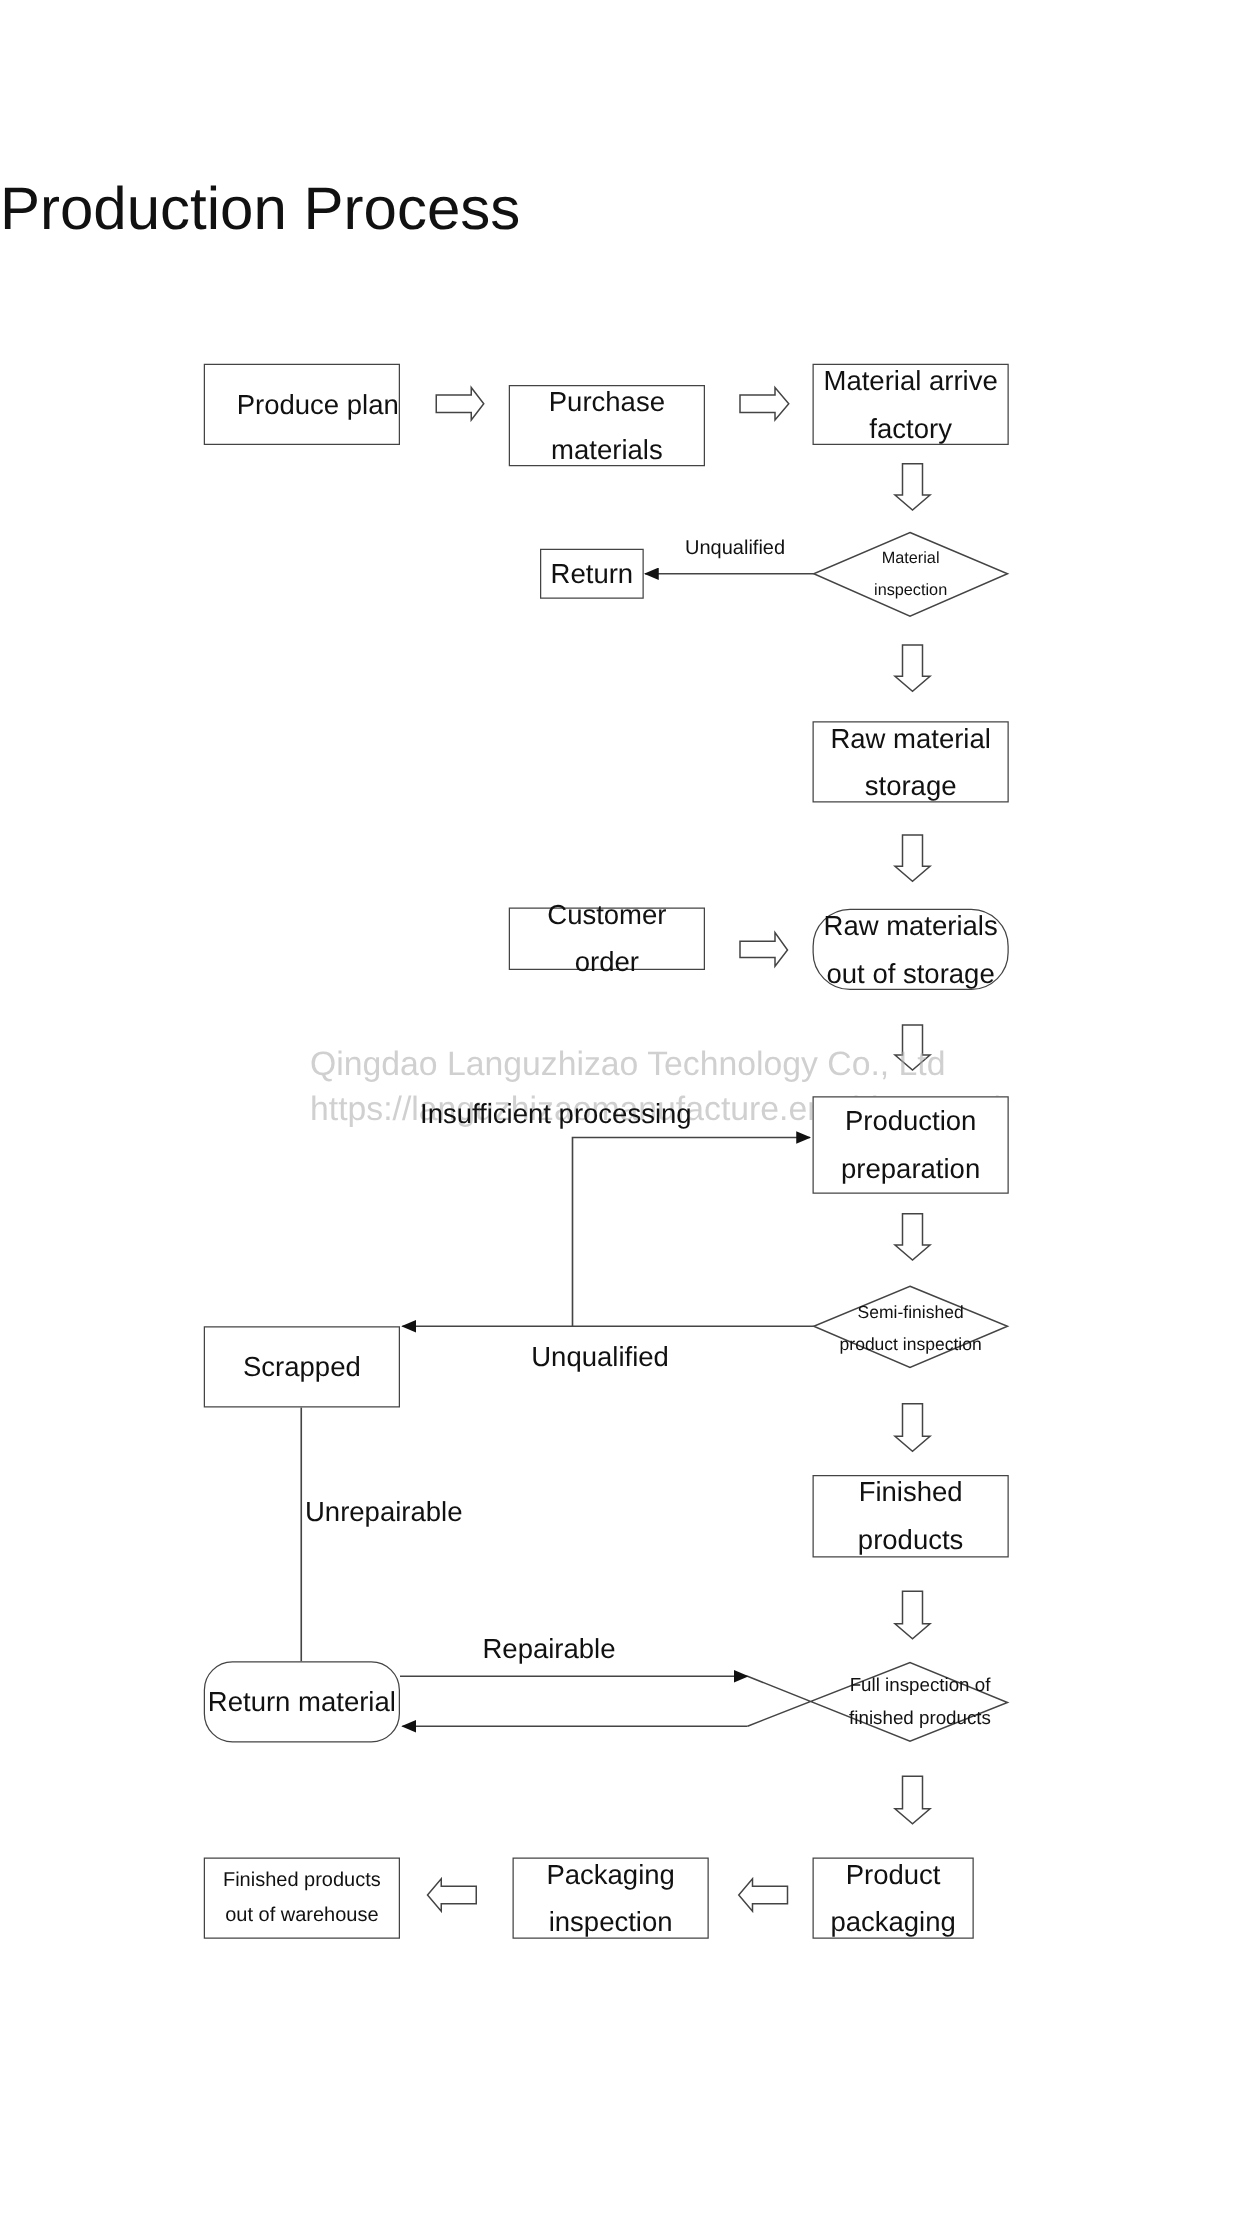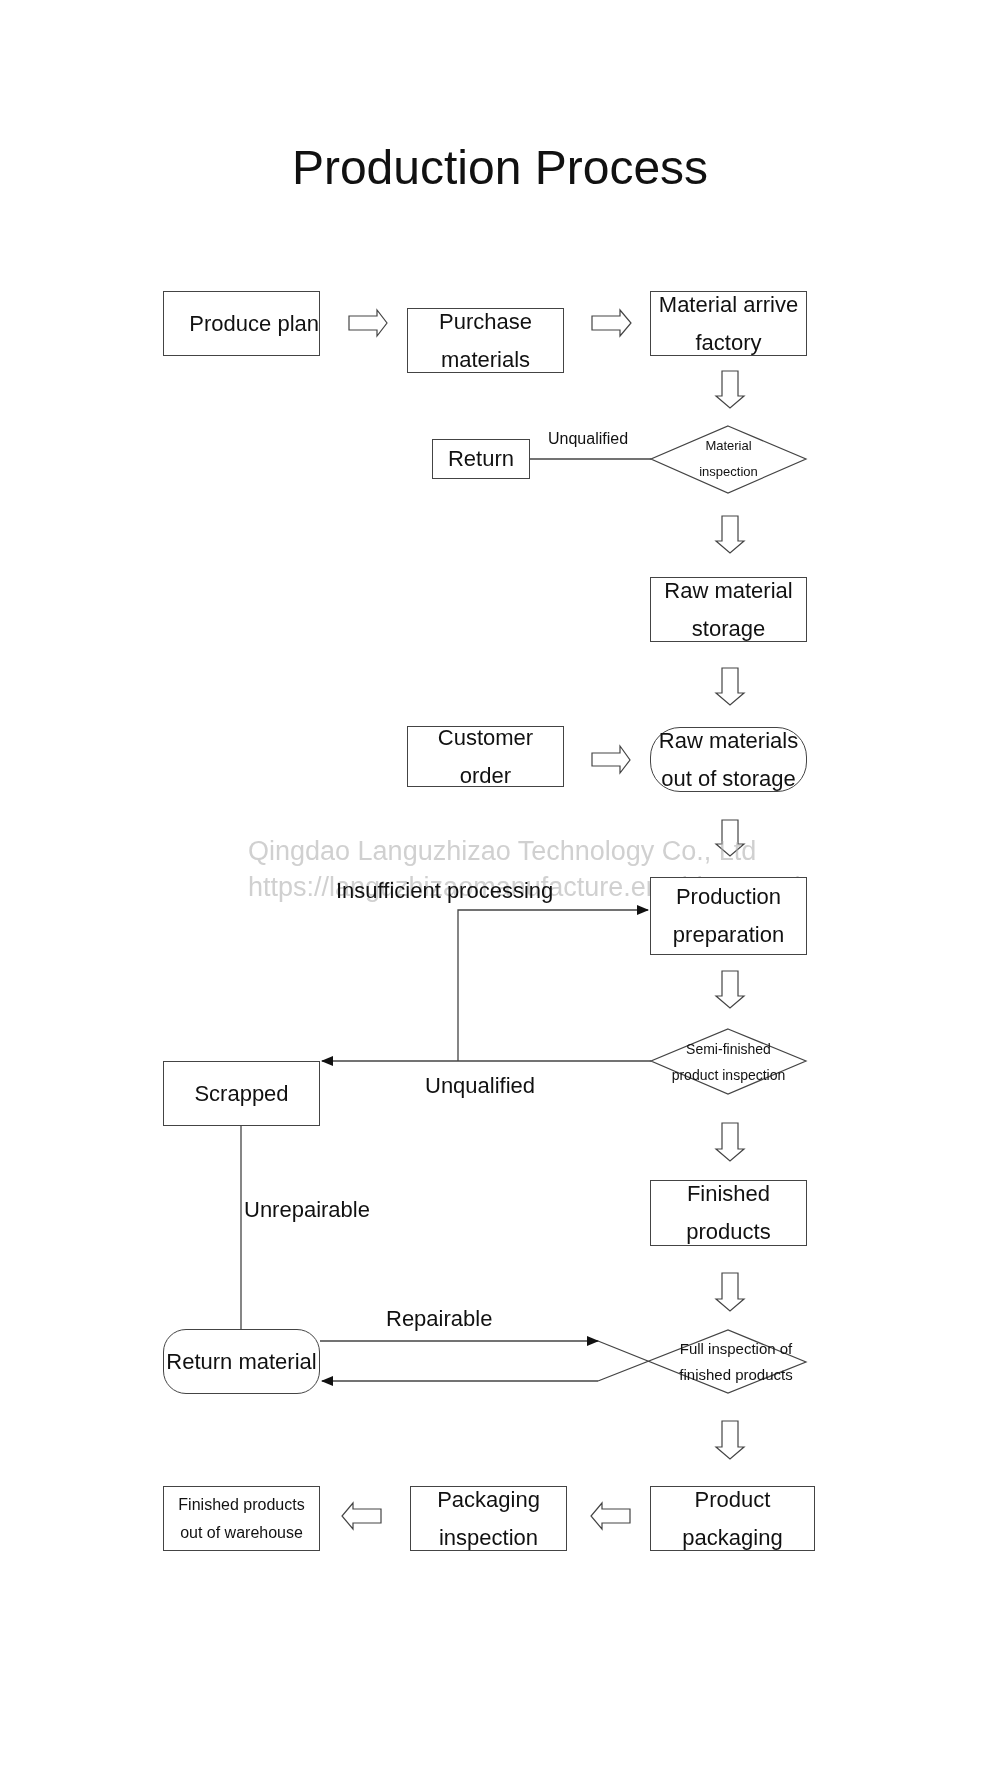--- a/index.html
+++ b/index.html
@@ -1,18 +1,18 @@
 <!DOCTYPE html>
 <html><head>
 <meta charset="utf-8">
 <style>
   html, body { margin: 0; padding: 0; background: #ffffff; }
   body { width: 1000px; height: 1778px; position: relative; overflow: hidden;
          font-family: "Liberation Sans", "DejaVu Sans", sans-serif; color: #111; }
-  .title { position: absolute; left: 0; width: 1000px; top: 140px; text-align: center;
+  .title { position: absolute; left: 0; width: 1000px; top: 140px; 
            font-size: 48px; font-weight: normal; letter-spacing: 0px; }
   .box { position: absolute; border: 1.5px solid #444; box-sizing: border-box; background: #fff;
          display: flex; flex-direction: column; justify-content: center; align-items: center;
          text-align: center; font-size: 22px; line-height: 38px; }
   .box.small { font-size: 16px; line-height: 28px; }
   .diamond-label { position: absolute; text-align: center; font-size: 13px; line-height: 26px; }
   .diamond-label.xs { font-size: 14px; line-height: 26px; }
   .edge-label { position: absolute; font-size: 22px; white-space: nowrap; }
   .edge-label.sm { font-size: 16px; }
   svg.canvas { position: absolute; left: 0; top: 0; }
@@ -84,31 +84,31 @@
 <div class="box" style="left:650px;top:291px;width:157px;height:65px;">
   <span>Material arrive</span>
   <span>factory</span>
 </div>
 
 <div class="diamond-label" style="left:651px;top:433px;width:155px;">
   <div>Material</div>
   <div>inspection</div>
 </div>
 
-<div class="box" style="left:432px;top:439px;width:98px;height:40px;">
+<div class="box" style="left:432px;top:439px;width:83px;height:40px;">
   <span>Return</span>
 </div>
 <div class="edge-label sm" style="left:548px;top:430px;">Unqualified</div>
 
 <div class="box" style="left:650px;top:577px;width:157px;height:65px;">
   <span>Raw material</span>
   <span>storage</span>
 </div>
 
-<div class="box" style="left:407px;top:726px;width:157px;height:61px;">
+<div class="box" style="left:407px;top:726px;width:157px;height:50px;">
   <span>Customer</span>
   <span>order</span>
 </div>
 <div class="box" style="left:650px;top:727px;width:157px;height:65px;border-radius:30px;">
   <span>Raw materials</span>
   <span>out of storage</span>
 </div>
 
 <div class="wm" style="left:248px;top:836px;">Qingdao Languzhizao Technology Co., Ltd</div>
 <div class="wm" style="left:248px;top:872px;">https://languzhizaomanufacture.en.china.com/</div>
@@ -149,16 +149,16 @@
 </div>
 
 <div class="box small" style="left:163px;top:1486px;width:157px;height:65px;">
   <span>Finished products</span>
   <span>out of warehouse</span>
 </div>
 <div class="box" style="left:410px;top:1486px;width:157px;height:65px;">
   <span>Packaging</span>
   <span>inspection</span>
 </div>
-<div class="box" style="left:650px;top:1486px;width:165px;height:65px;">
+<div class="box" style="left:650px;top:1486px;width:129px;height:65px;">
   <span>Product</span>
   <span>packaging</span>
 </div>
 
 </body></html>

